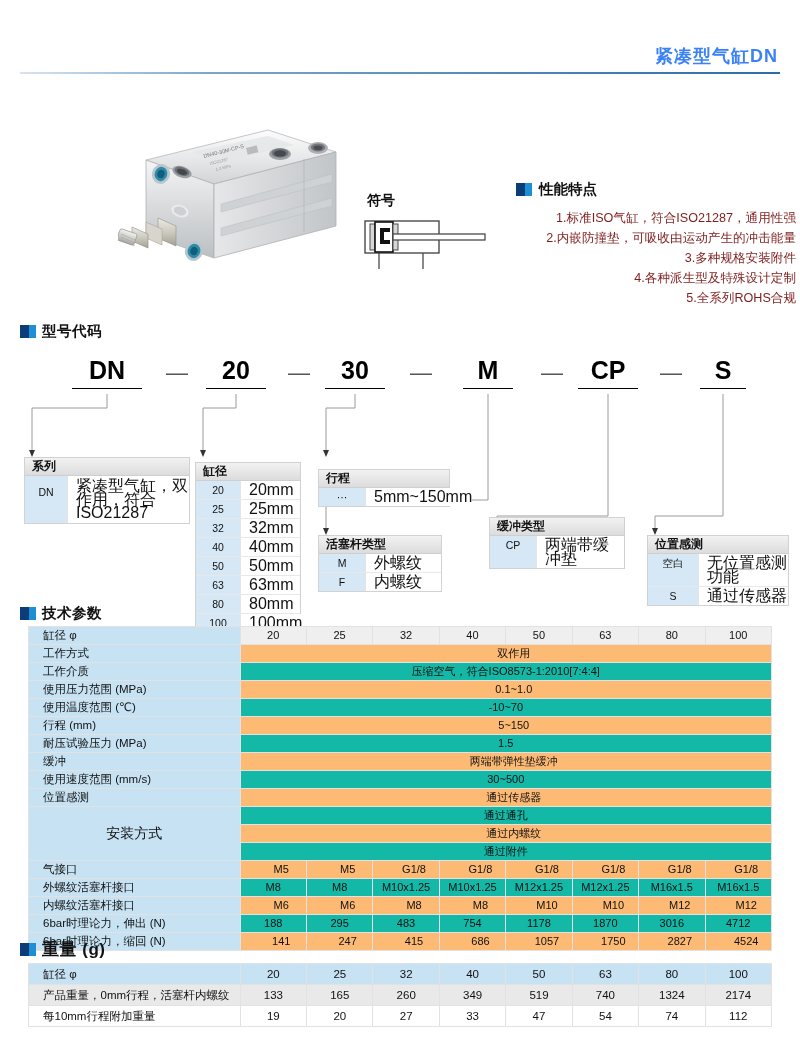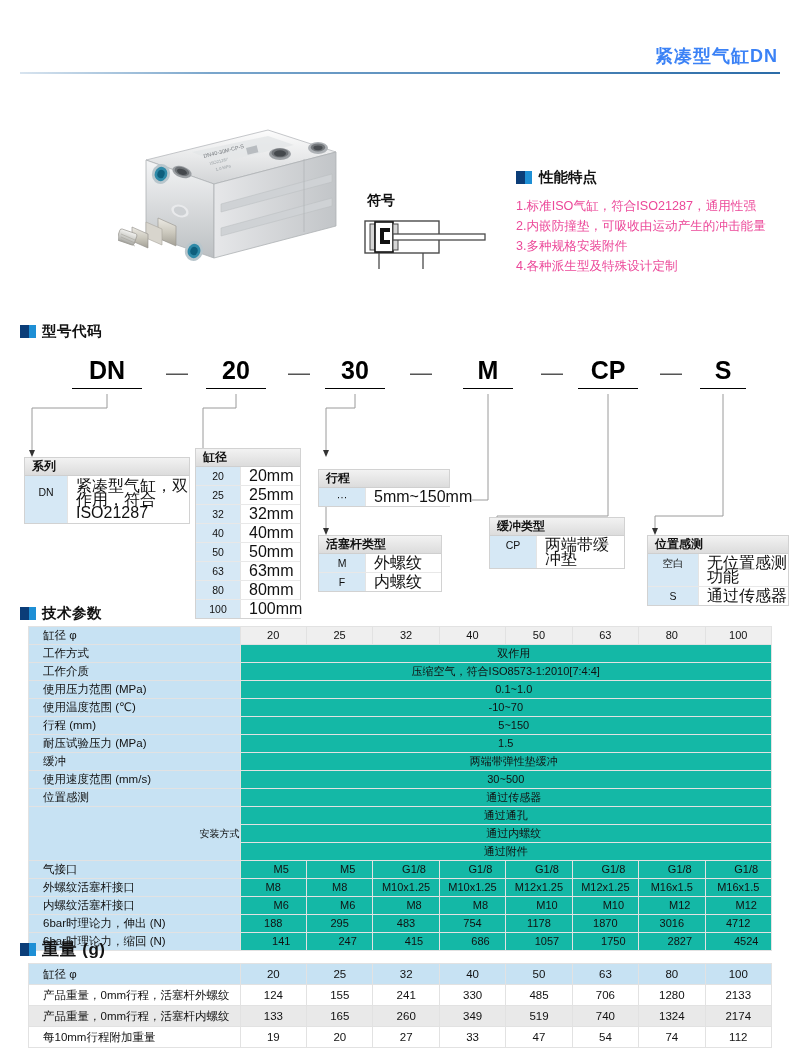--- a/index.html
+++ b/index.html
@@ -25,26 +25,26 @@
   
   .sec-title{position:absolute;display:flex;align-items:center;gap:6px;}
   .sec-mark{width:16px;height:13px;flex:0 0 auto;position:relative;}
   .sec-mark i{position:absolute;top:0;height:13px;display:block;}
   .sec-mark i.a{left:0;width:9px;background:#0b3d78;}
   .sec-mark i.b{left:9px;width:7px;background:#1e8fd5;}
   .sec-title span.txt{font-size:14.5px;font-weight:bold;color:#111;letter-spacing:.5px;}
   .sec-title.big span.txt{font-size:17px;}
 
   
-  .features{position:absolute;left:516px;top:168px;width:280px;}
+  .features{position:absolute;left:516px;top:180px;width:280px;}
   .feat-head{display:flex;align-items:center;gap:7px;margin-bottom:9px;}
   .feat-head .t{font-size:14.5px;font-weight:bold;color:#111;}
   .feat-list{list-style:none;margin:0;padding:0;}
   .feat-list li{
-    font-size:12.6px;line-height:20px;color:#ec4899;white-space:nowrap;
+    font-size:12.6px;line-height:20px;color:#7f1d1d;white-space:nowrap;text-align:right;
   }
 
   
   .photo{position:absolute;left:118px;top:108px;width:230px;height:185px;}
 
   
   .symbol-label{position:absolute;left:367px;top:192px;font-size:14px;font-weight:bold;color:#111;}
   .symbol-box{position:absolute;left:357px;top:215px;width:140px;height:62px;}
 
   
@@ -82,23 +82,23 @@
   
   table.dt{border-collapse:collapse;position:absolute;font-size:11px;color:#111;}
   table.dt td,table.dt th{
     border:1px solid #e2e2e2;padding:0;text-align:center;
     font-weight:400;height:17px;line-height:17px;
   }
   table.dt td.lbl{
     background:#c7e2f3;text-align:left;padding-left:14px;font-size:11.5px;
   }
   table.dt td.lblbig{
-    background:#c7e2f3;text-align:right;padding-left:0;font-size:10px;
-  }
-  table.dt tr.odd td.val,table.dt tr.odd td.merge{background:#14b8a6;padding-left:16px;}
+    background:#c7e2f3;text-align:center;padding-left:0;font-size:14px;
+  }
+  table.dt tr.odd td.val,table.dt tr.odd td.merge{background:#fdba74;padding-left:16px;}
   table.dt tr.even td.val,table.dt tr.even td.merge{background:#14b8a6;}
   table.dt td.hdr{background:#efefef;}
   
   table.wt{border-collapse:collapse;position:absolute;font-size:11.5px;color:#111;}
   table.wt td{border:1px solid #e2e2e2;height:20px;line-height:20px;text-align:center;padding:0;}
   table.wt td.lbl{background:#c7e2f3;text-align:left;padding-left:14px;}
   table.wt tr.head td{background:#c7e2f3;}
   table.wt tr.odd td.val{background:#ffffff;}
   table.wt tr.even td.val{background:#e9e9e9;}
   table.wt tr.even td.lbl2{background:#e9e9e9;text-align:left;padding-left:14px;}
@@ -211,20 +211,21 @@
           <i class="a"></i>
           <i class="b"></i>
         </span>
       <span class="t">性能特点</span>
     </div>
     <ul class="feat-list">
       <li>1.标准ISO气缸，符合ISO21287，通用性强</li>
       <li>2.内嵌防撞垫，可吸收由运动产生的冲击能量</li>
       <li>3.多种规格安装附件</li>
       <li>4.各种派生型及特殊设计定制</li>
+      <li>5.全系列ROHS合规</li>
     </ul>
   </div>
 
   <div class="sec-title" style="left:20px;top:322px;">
     <span class="sec-mark">
         <i class="a"></i>
         <i class="b"></i>
       </span>
     <span class="txt">型号代码</span>
   </div>
@@ -279,21 +280,21 @@
     </div>
 
     <div class="lbox" style="left:24px;top:111px;width:164px;">
       <div class="lhead">系列</div>
       <div class="lrow">
         <div class="k" style="width:42px;padding-top:9px;">DN</div>
         <div class="v multi">紧凑型气缸，双作用，符合ISO21287</div>
       </div>
     </div>
 
-    <div class="lbox" style="left:195px;top:102px;width:104px;">
+    <div class="lbox" style="left:195px;top:116px;width:104px;">
       <div class="lhead">缸径</div>
       <div class="lrow">
           <div class="k" style="width:44px;">20</div>
           <div class="v">20mm</div>
         </div>
       <div class="lrow">
           <div class="k" style="width:44px;">25</div>
           <div class="v">25mm</div>
         </div>
       <div class="lrow">
@@ -527,31 +528,20 @@
         <td class="lbl">缸径 φ</td>
         <td>20</td>
         <td>25</td>
         <td>32</td>
         <td>40</td>
         <td>50</td>
         <td>63</td>
         <td>80</td>
         <td>100</td>
       </tr>
-      <tr class="odd">
-        <td class="lbl2">产品重量，0mm行程，活塞杆外螺纹</td>
-        <td class="val">124</td>
-        <td class="val">155</td>
-        <td class="val">241</td>
-        <td class="val">330</td>
-        <td class="val">485</td>
-        <td class="val">706</td>
-        <td class="val">1280</td>
-        <td class="val">2133</td>
-      </tr>
       <tr class="even">
         <td class="lbl2">产品重量，0mm行程，活塞杆内螺纹</td>
         <td class="val">133</td>
         <td class="val">165</td>
         <td class="val">260</td>
         <td class="val">349</td>
         <td class="val">519</td>
         <td class="val">740</td>
         <td class="val">1324</td>
         <td class="val">2174</td>

